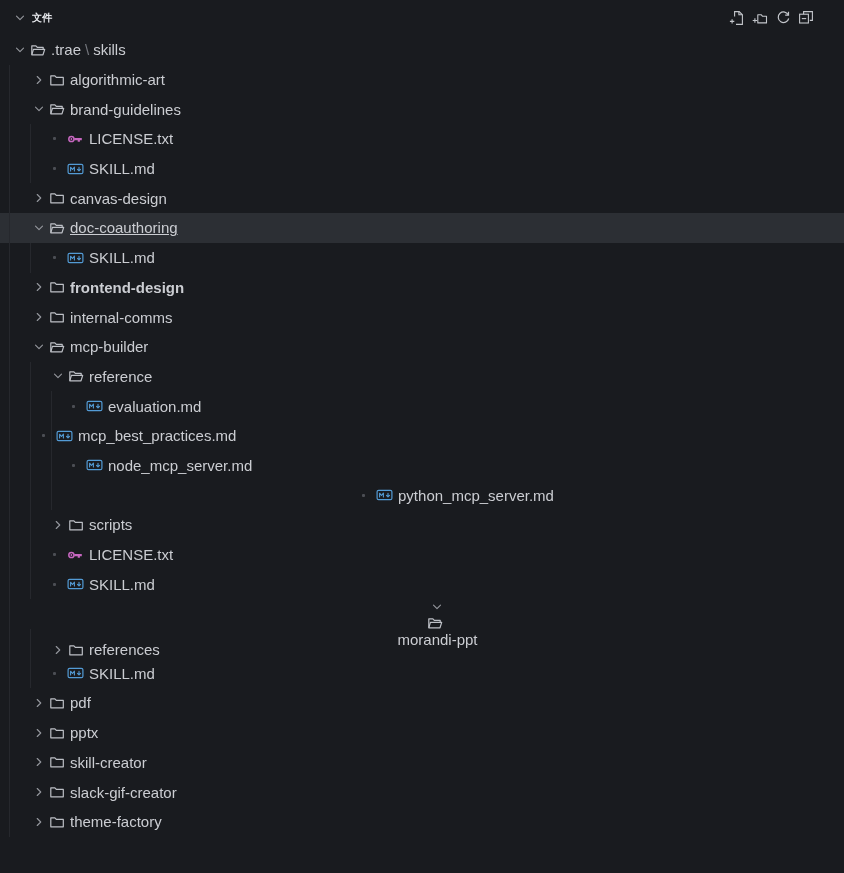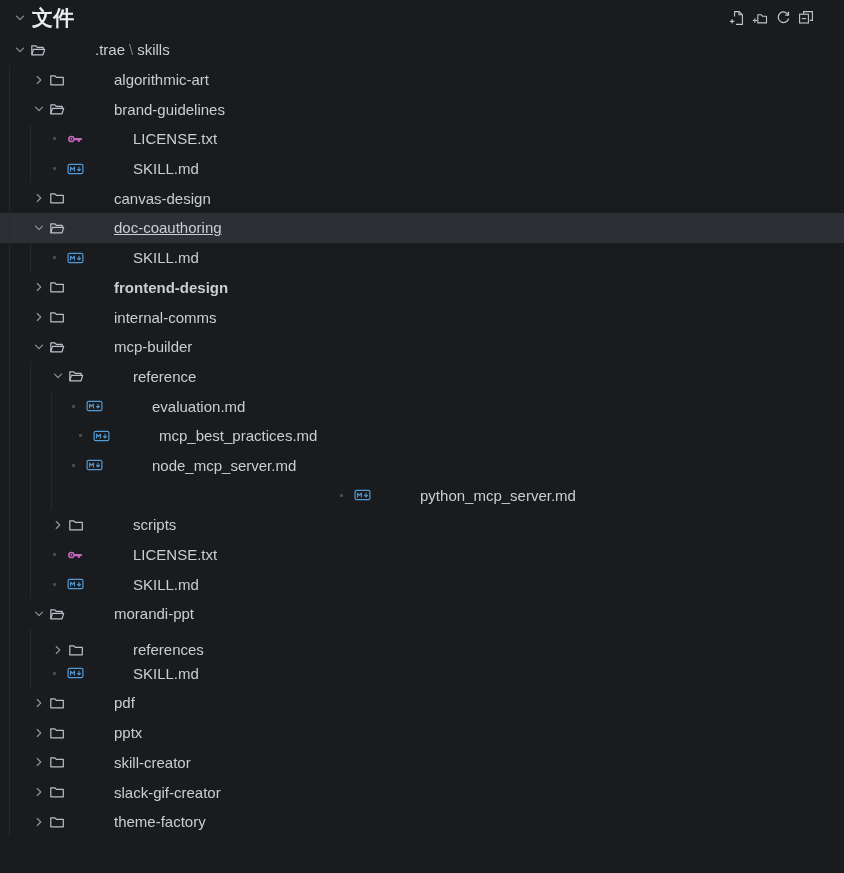--- a/index.html
+++ b/index.html
@@ -13,21 +13,21 @@
     user-select:none;
   }
   
   .header{
     height:35px;
     display:flex;align-items:center;
     padding:0 30px 0 12px;
     box-sizing:border-box;
   }
   .title{
-    font-weight:bold;font-size:21px;
+    font-weight:bold;font-size:10px;
     color:var(--header-text,#eaecf0);
     margin-left:3px;
     letter-spacing:.3px;
   }
   .actions{margin-left:auto;display:flex;gap:6px;align-items:center;}
   .action{
     width:17px;height:17px;
     display:flex;align-items:center;justify-content:center;
     color:var(--action,#c3c6cb);
     cursor:pointer;border-radius:3px;
@@ -59,21 +59,21 @@
     background:var(--dot,#4b4e54);
     margin-left:3px;flex:none;
   }
   .ficon{
     width:17px;height:16px;margin-right:5px;flex:none;
     display:flex;align-items:center;justify-content:center;
   }
   .ficon.folder,.ficon.folder-open{color:var(--folder,#bdc0c6);}
   .ficon.markdown{color:var(--md,#539bd5);}
   .ficon.key{color:var(--key,#c767c0);}
-  .label{font-size:15px;color:var(--text,#cbcdd2);margin-left:44px;}
+  .label{font-size:15px;color:var(--text,#cbcdd2);}
   .label .sep{color:var(--muted,#75787f);margin:0 4px;}
 </style>
 </head>
 <body>
 
 <div id="app">
   <div class="header">
     <span class="slot center">
         <svg width="14" height="14" viewBox="0 0 16 16">
           <path d="M4 5.9 8 9.9 12 5.9" fill="none" stroke="currentColor" stroke-width="1.3" stroke-linecap="round" stroke-linejoin="round"></path>
@@ -295,21 +295,21 @@
         </span>
         <span class="ficon markdown">
           <svg width="17" height="16" viewBox="0 0 17 16">
             <rect x="1.1" y="3.3" width="14.8" height="9.4" rx="1.5" fill="none" stroke="currentColor" stroke-width="1.2"></rect>
             <path d="M3.6 10V6.2l1.9 2.3 1.9-2.3V10" fill="none" stroke="currentColor" stroke-width="1.1" stroke-linecap="round" stroke-linejoin="round"></path>
             <path d="M12 6.2v3.5M10.5 8.3l1.5 1.6 1.5-1.6" fill="none" stroke="currentColor" stroke-width="1.1" stroke-linecap="round" stroke-linejoin="round"></path>
           </svg>
         </span>
         <span class="label">evaluation.md</span>
       </div>
-      <div class="row" style="padding-left: 76px;">
+      <div class="row" style="padding-left: 39px;">
         <div class="guide" style="left: 9px;"></div>
         <div class="guide" style="left: 30px;"></div>
         <div class="guide" style="left: 51px;"></div>
         <span class="slot">
           <span class="dot"></span>
         </span>
         <span class="ficon markdown">
           <svg width="17" height="16" viewBox="0 0 17 16">
             <rect x="1.1" y="3.3" width="14.8" height="9.4" rx="1.5" fill="none" stroke="currentColor" stroke-width="1.2"></rect>
             <path d="M3.6 10V6.2l1.9 2.3 1.9-2.3V10" fill="none" stroke="currentColor" stroke-width="1.1" stroke-linecap="round" stroke-linejoin="round"></path>
@@ -388,21 +388,21 @@
         </span>
         <span class="ficon markdown">
           <svg width="17" height="16" viewBox="0 0 17 16">
             <rect x="1.1" y="3.3" width="14.8" height="9.4" rx="1.5" fill="none" stroke="currentColor" stroke-width="1.2"></rect>
             <path d="M3.6 10V6.2l1.9 2.3 1.9-2.3V10" fill="none" stroke="currentColor" stroke-width="1.1" stroke-linecap="round" stroke-linejoin="round"></path>
             <path d="M12 6.2v3.5M10.5 8.3l1.5 1.6 1.5-1.6" fill="none" stroke="currentColor" stroke-width="1.1" stroke-linecap="round" stroke-linejoin="round"></path>
           </svg>
         </span>
         <span class="label">SKILL.md</span>
       </div>
-      <div class="row" style="padding-left: 31px;">
+      <div class="row" style="padding-left: 31px; flex-direction: column;">
         <div class="guide" style="left: 9px;"></div>
         <span class="slot center">
           <svg width="14" height="14" viewBox="0 0 16 16">
             <path d="M4 5.9 8 9.9 12 5.9" fill="none" stroke="currentColor" stroke-width="1.3" stroke-linecap="round" stroke-linejoin="round"></path>
           </svg>
         </span>
         <span class="ficon folder-open">
           <svg width="16" height="16" viewBox="0 0 16 16">
             <path d="M1.8 12.8V3.8h4.1l1.4 1.6h5.9v1.9" fill="none" stroke="currentColor" stroke-width="1.2" stroke-linejoin="round"></path>
             <path d="M1.8 12.8l1.6-5.4h11.3l-1.7 5.4z" fill="none" stroke="currentColor" stroke-width="1.2" stroke-linejoin="round"></path>

